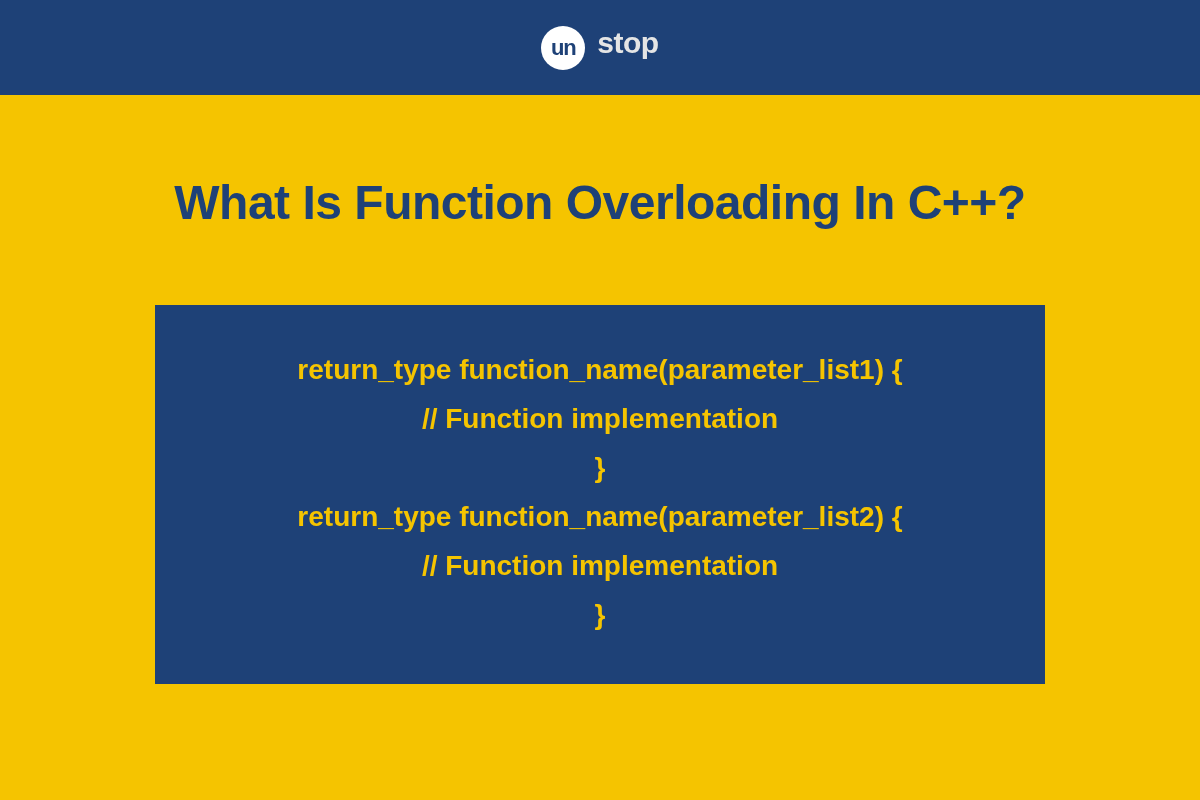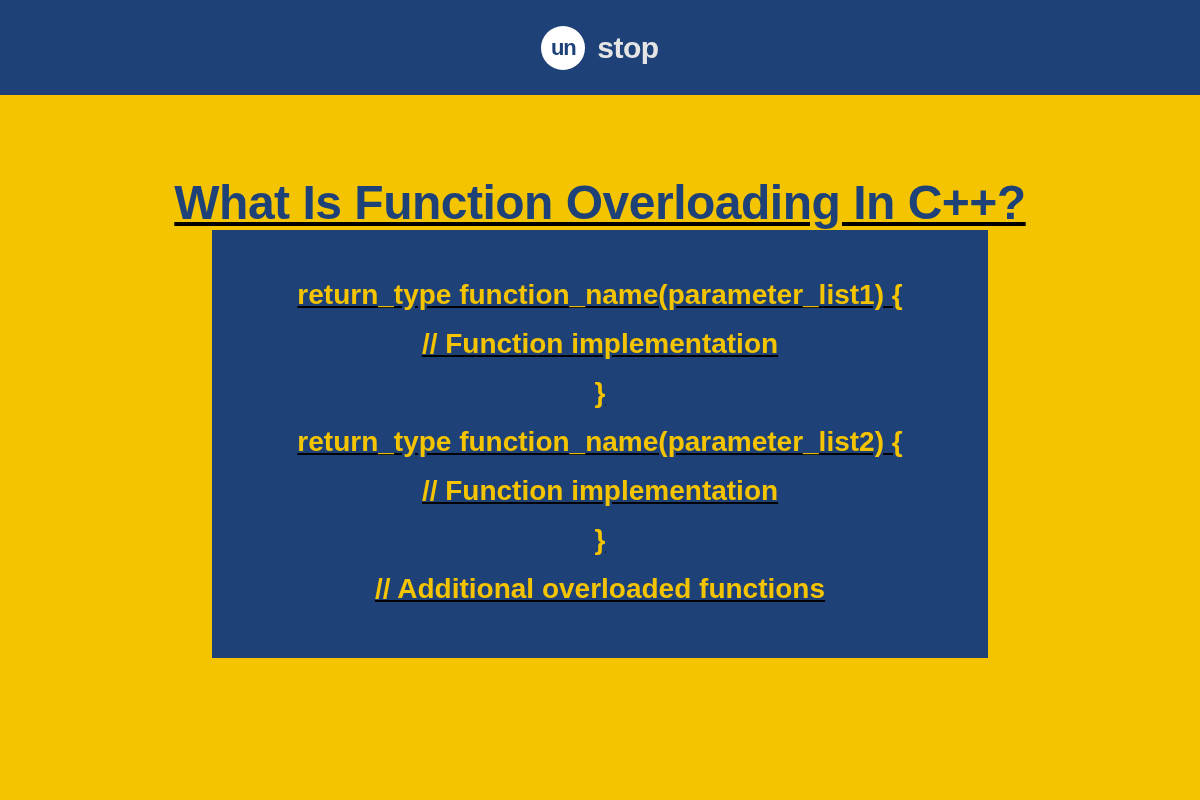--- a/index.html
+++ b/index.html
@@ -17,21 +17,21 @@
     .header-bar {
       width: 100%;
       height: 95px;
       background: #1e4177;
       display: flex;
       align-items: center;
       justify-content: center;
     }
     .logo {
       display: flex;
-      align-items: center;
+      align-items: flex-start;
       gap: 12px;
     }
     .logo-circle {
       width: 44px;
       height: 44px;
       background: #ffffff;
       border-radius: 50%;
       display: flex;
       align-items: center;
       justify-content: center;
@@ -44,33 +44,33 @@
       color: #e5e5e5;
       font-weight: 700;
       font-size: 30px;
       letter-spacing: -0.5px;
     }
     .content {
       padding: 0 50px;
       display: flex;
       flex-direction: column;
       align-items: center;
-      text-decoration: underline;
     }
     .title {
       color: #1e4177;
       font-size: 48px;
       font-weight: 800;
       margin-top: 80px;
       text-align: center;
       letter-spacing: -0.5px;
     }
     .code-block {
       background: #1e4177;
-      width: 776px;
+      width: 890px;
+      margin-top: 75px;
       padding: 40px 50px 45px 50px;
       text-align: center;
     }
     .code-line {
       color: #f5c400;
       font-size: 28px;
       font-weight: 700;
       line-height: 1.75;
       font-family: -apple-system, BlinkMacSystemFont, 'Segoe UI', Arial, sans-serif;
     }
@@ -89,15 +89,14 @@
 
 <div class="content">
   <h1 class="title">What Is Function Overloading In C++?</h1>
   <div class="code-block">
     <div class="code-line">return_type function_name(parameter_list1) {</div>
     <div class="code-line">// Function implementation</div>
     <div class="code-line">}</div>
     <div class="code-line">return_type function_name(parameter_list2) {</div>
     <div class="code-line">// Function implementation</div>
     <div class="code-line">}</div>
-    <div class="code-line">// Additional overloaded functions</div>
   </div>
 </div>
 
 </body></html>

